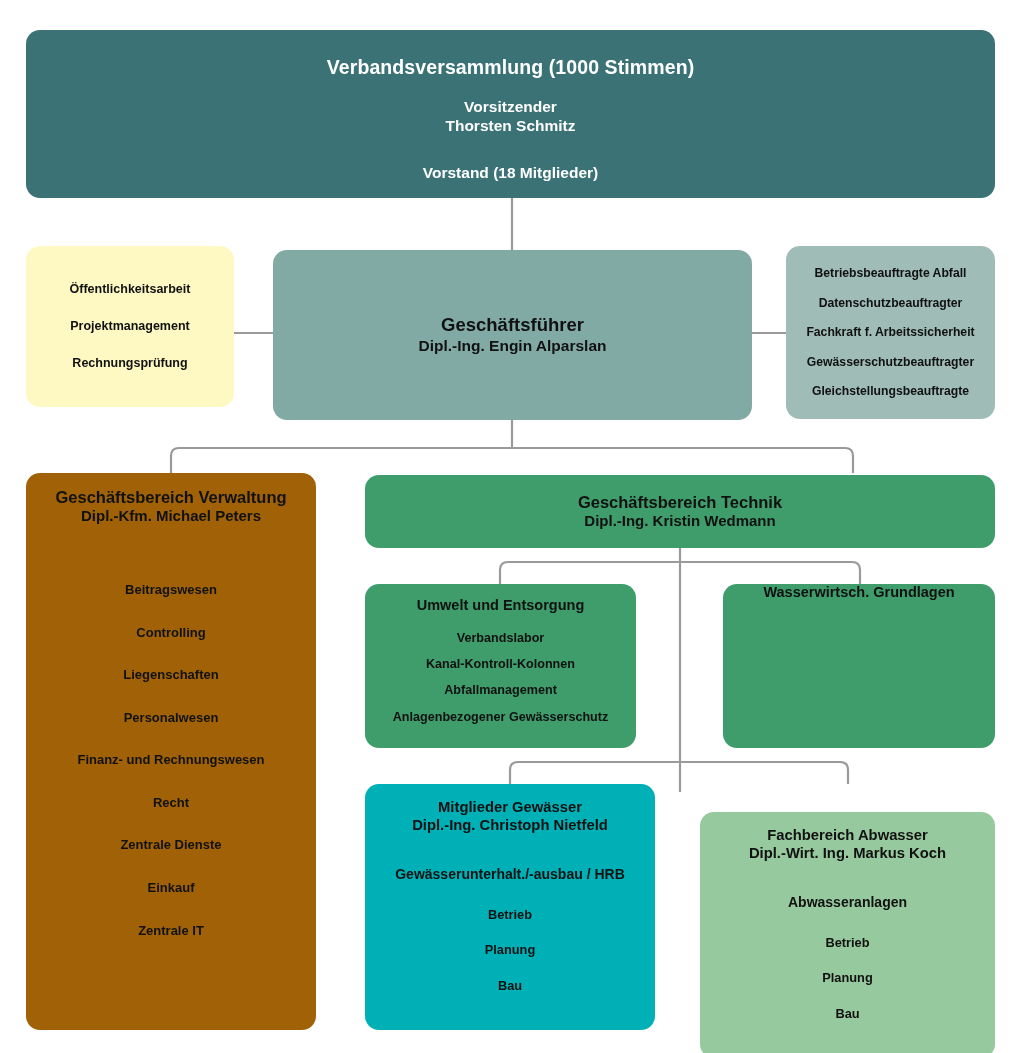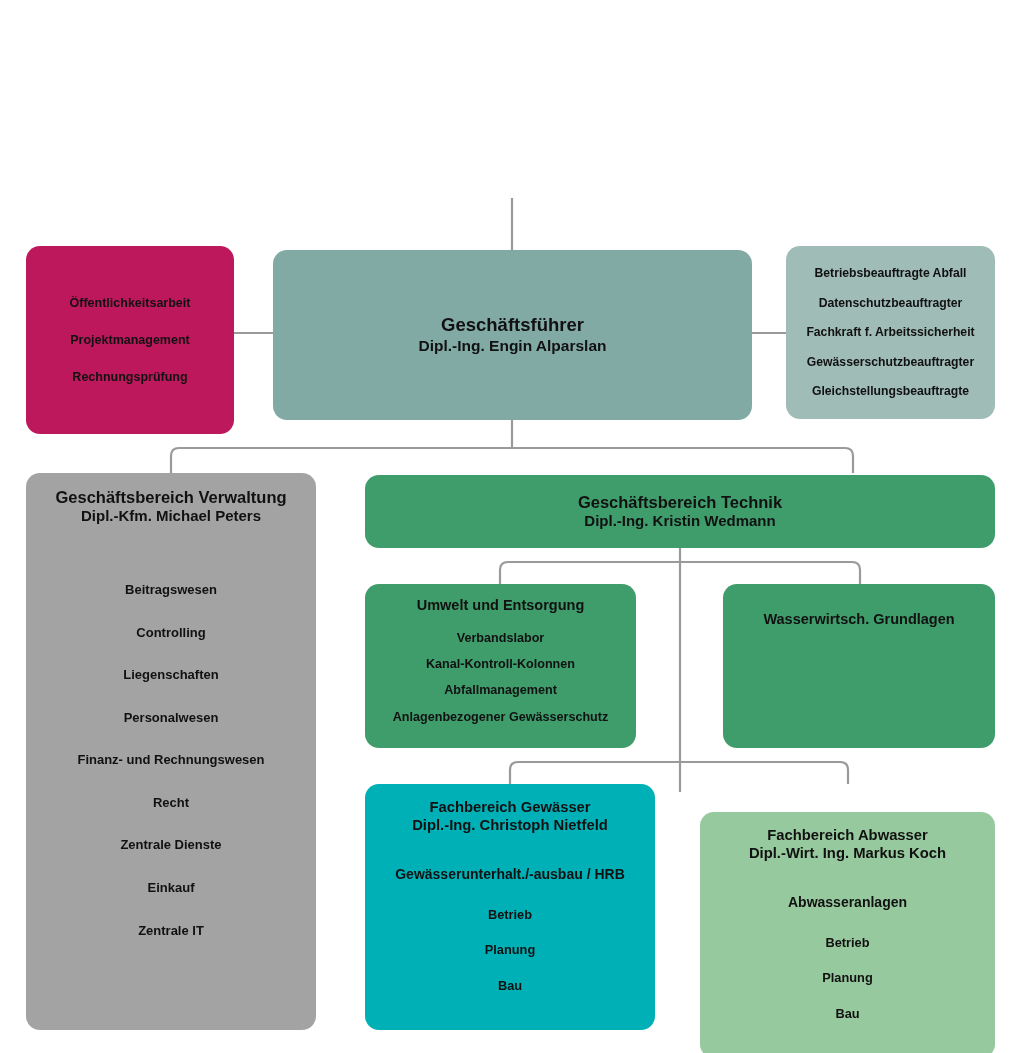--- a/index.html
+++ b/index.html
@@ -69,22 +69,22 @@
     padding-top: 26px;
   }
   #n-assembly .title { font-size: 19.5px; letter-spacing: 0.1px; }
   #n-assembly .role-block { margin-top: 18px; }
   #n-assembly .subtitle { font-size: 15.5px; }
   #n-assembly .board { margin-top: 28px; font-size: 15.5px; font-weight: bold; }
 
   
   #n-staff-left {
     left: 26px; top: 246px;
-    width: 208px; height: 188px;
-    background: #be185d;
+    width: 208px; height: 161px;
+    background: #fef9c3;
     justify-content: center;
     padding: 8px 6px;
   }
   #n-staff-left .item { font-size: 12.5px; margin: 11px 0; }
 
   
   #n-gf {
     left: 273px; top: 250px;
     width: 479px; height: 170px;
     background: #82aaa5;
@@ -100,21 +100,21 @@
     background: #9fbcb6;
     justify-content: center;
     padding: 6px 4px;
   }
   #n-staff-right .item { font-size: 12.2px; margin: 7.5px 0; white-space: nowrap; }
 
   
   #n-verwaltung {
     left: 26px; top: 473px;
     width: 290px; height: 557px;
-    background: #a3a3a3;
+    background: #a16207;
     justify-content: flex-start;
     padding-top: 14px;
   }
   #n-verwaltung .title { font-size: 16.5px; }
   #n-verwaltung .subtitle { font-size: 15px; }
   #n-verwaltung .items { margin-top: 43px; text-align: center; }
   #n-verwaltung .item { font-size: 13px; margin: 13.5px 0; }
 
   
   #n-technik {
@@ -137,21 +137,21 @@
   #n-umwelt .title { font-size: 14.5px; }
   #n-umwelt .items { margin-top: 11px; }
   #n-umwelt .item { font-size: 12.6px; margin: 5.5px 0; }
 
   
   #n-wasser {
     left: 723px; top: 584px;
     width: 272px; height: 164px;
     background: #3f9d6c;
     justify-content: flex-start;
-    padding-top: 27px;
+    padding-top: 0;
   }
   #n-wasser .title { font-size: 14.5px; }
   #n-wasser .items { margin-top: 13px; }
   #n-wasser .item { font-size: 12.6px; margin: 8.5px 0; }
 
   
   #n-fb-gewaesser {
     left: 365px; top: 784px;
     width: 290px; height: 246px;
     background: #00b0b7;
@@ -197,20 +197,28 @@
       <path d="M171,473 L171,456 Q171,448 179,448 L845,448 Q853,448 853,456 L853,473"></path>
 
       <path d="M680,548 L680,592"></path>
       <path d="M500,584 L500,570 Q500,562 508,562 L852,562 Q860,562 860,570 L860,584"></path>
 
       <path d="M680,592 L680,792"></path>
       <path d="M510,784 L510,770 Q510,762 518,762 L840,762 Q848,762 848,770 L848,784"></path>
     </g>
   </svg>
 
+  <div class="node" id="n-assembly">
+    <div class="title">Verbandsversammlung (1000 Stimmen)</div>
+    <div class="role-block">
+      <div class="subtitle">Vorsitzender</div>
+      <div class="subtitle">Thorsten Schmitz</div>
+    </div>
+    <div class="board">Vorstand (18 Mitglieder)</div>
+  </div>
 
   <div class="node" id="n-staff-left">
     <div class="items">
       <div class="item">Öffentlichkeitsarbeit</div>
       <div class="item">Projektmanagement</div>
       <div class="item">Rechnungsprüfung</div>
     </div>
   </div>
 
   <div class="node" id="n-gf">
@@ -257,21 +265,21 @@
       <div class="item">Abfallmanagement</div>
       <div class="item">Anlagenbezogener Gewässerschutz</div>
     </div>
   </div>
 
   <div class="node" id="n-wasser">
     <div class="title">Wasserwirtsch. Grundlagen</div>
   </div>
 
   <div class="node" id="n-fb-gewaesser">
-    <div class="title">Fachbereich Gewässer</div>
+    <div class="title">Mitglieder Gewässer</div>
     <div class="subtitle">Dipl.-Ing. Christoph Nietfeld</div>
     <div class="lead">Gewässerunterhalt./-ausbau / HRB</div>
     <div class="items">
       <div class="item">Betrieb</div>
       <div class="item">Planung</div>
       <div class="item">Bau</div>
     </div>
   </div>
 
   <div class="node" id="n-fb-abwasser">

